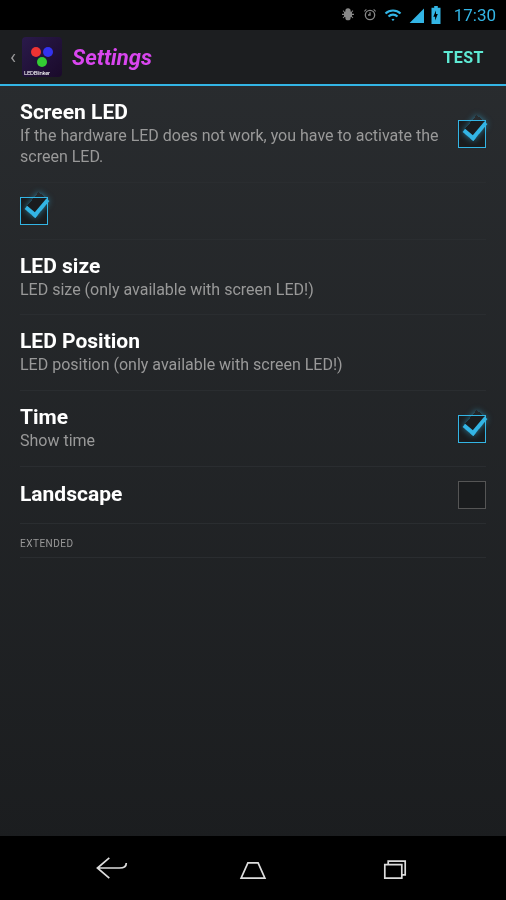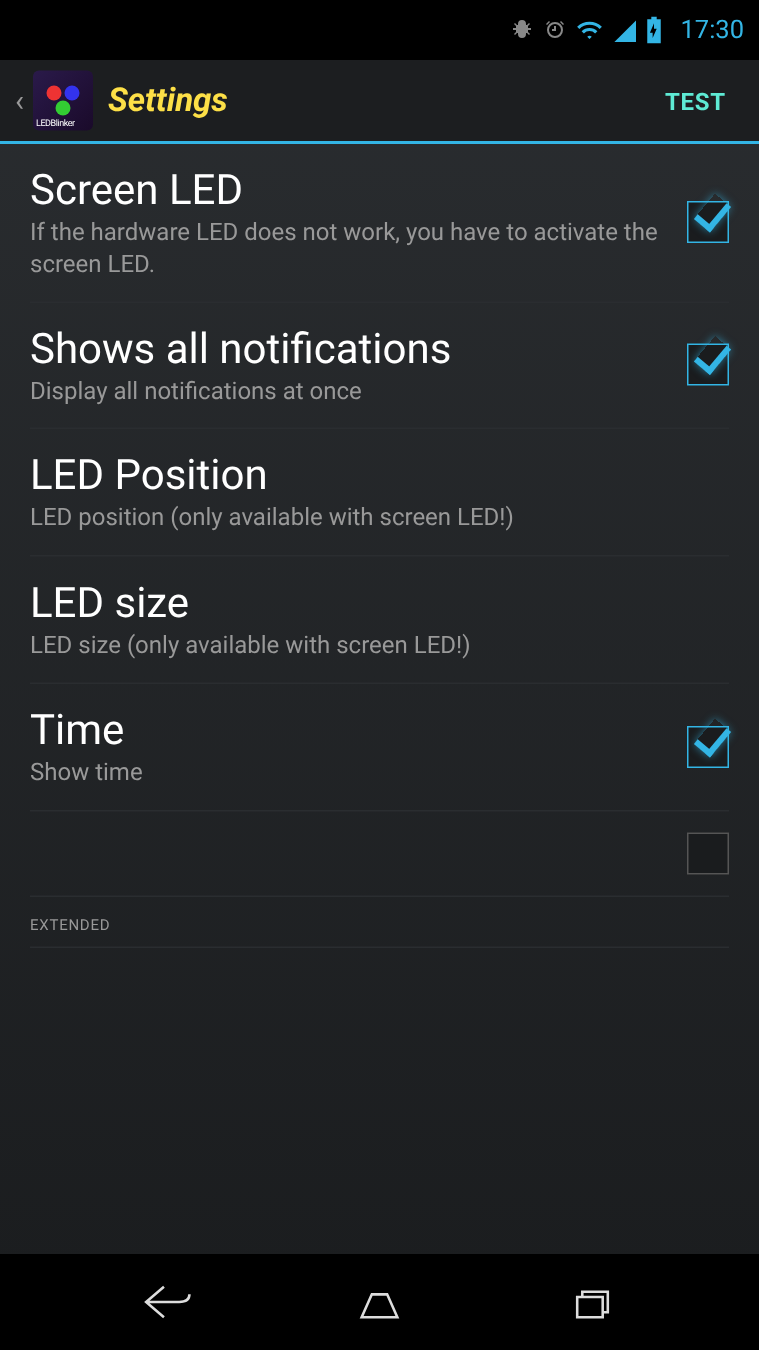--- a/index.html
+++ b/index.html
@@ -11,21 +11,21 @@
   overflow: hidden;
   position: relative;
 }
 .phone-frame {
   width: 100%;
   height: 100%;
   background: linear-gradient(180deg, #2a2d30 0%, #1a1c1e 100%);
   position: relative;
 }
 .status-bar {
-  height: 40px;
+  height: 30px;
   background: #000;
   display: flex;
   align-items: center;
   justify-content: flex-end;
   padding: 0 10px;
   gap: 6px;
 }
 .status-icon { color: #33b5e5; display: inline-flex; align-items: center; }
 .status-grey { color: #888; }
 .time { color: #33b5e5; font-size: 17px; font-weight: 400; margin-left: 6px; }
@@ -69,21 +69,21 @@
 .d-green { background: #3c3; bottom: 0; left: 10px; }
 .app-icon .label {
   position: absolute;
   bottom: 1px;
   left: 2px;
   font-size: 6px;
   color: #fff;
   letter-spacing: -0.3px;
 }
 .title {
-  color: #fde047;
+  color: #d946ef;
   font-size: 22px;
   font-style: italic;
   font-weight: bold;
   flex: 1;
 }
 .test-btn {
   color: #5eead4;
   font-size: 16px;
   font-weight: bold;
   letter-spacing: 0.5px;
@@ -95,22 +95,22 @@
 }
 .setting-row {
   display: flex;
   align-items: center;
   padding: 14px 0;
   border-bottom: 1px solid #2a2d30;
 }
 .setting-text { flex: 1; padding-right: 10px; }
 .setting-title {
   color: #fff;
-  font-size: 28px;
-  font-weight: 400;
+  font-size: 21px;
+  font-weight: 700;
   margin-bottom: 2px;
 }
 .setting-sub {
   color: #999;
   font-size: 16px;
   line-height: 1.3;
 }
 .checkbox {
   width: 28px;
   height: 28px;
@@ -214,51 +214,48 @@
 
     <div class="setting-row">
       <div class="setting-text">
         <div class="setting-title">Screen LED</div>
         <div class="setting-sub">If the hardware LED does not work, you have to activate the screen LED.</div>
       </div>
       <div class="checkbox checked"></div>
     </div>
 
     <div class="setting-row">
-      <div class="setting-text">
-        <div class="setting-title">Shows all notifications</div>
-        <div class="setting-sub">Display all notifications at once</div>
-      </div>
       <div class="checkbox checked"></div>
+    </div>
+
+    <div class="setting-row">
+      <div class="setting-text">
+        <div class="setting-title">LED size</div>
+        <div class="setting-sub">LED size (only available with screen LED!)</div>
+      </div>
     </div>
 
     <div class="setting-row">
       <div class="setting-text">
         <div class="setting-title">LED Position</div>
         <div class="setting-sub">LED position (only available with screen LED!)</div>
       </div>
     </div>
 
     <div class="setting-row">
       <div class="setting-text">
-        <div class="setting-title">LED size</div>
-        <div class="setting-sub">LED size (only available with screen LED!)</div>
-      </div>
-    </div>
-
-    <div class="setting-row">
-      <div class="setting-text">
         <div class="setting-title">Time</div>
         <div class="setting-sub">Show time</div>
       </div>
       <div class="checkbox checked"></div>
     </div>
 
     <div class="setting-row">
       <div class="setting-text">
+        <div class="setting-title">Landscape</div>
       </div>
       <div class="checkbox"></div>
     </div>
 
     <div class="section-header">EXTENDED</div>
 
 
   </div>
 
   <div class="nav-bar">

